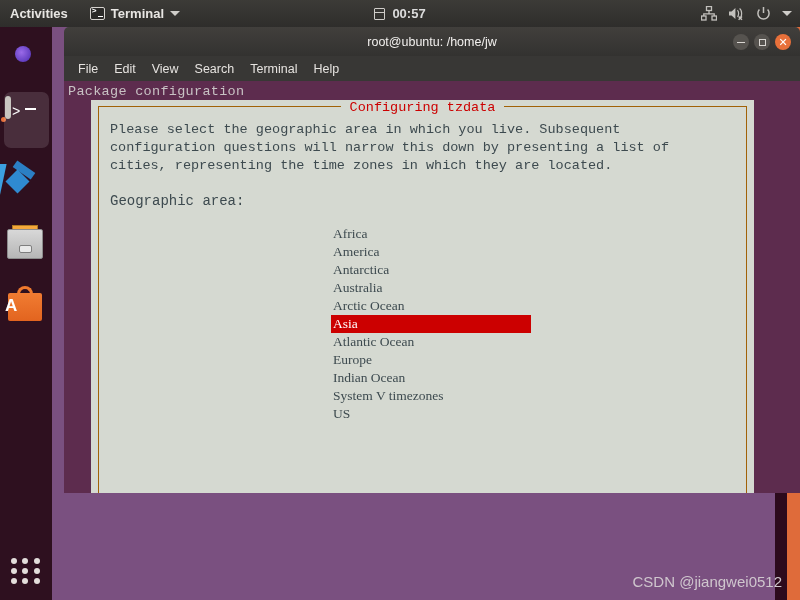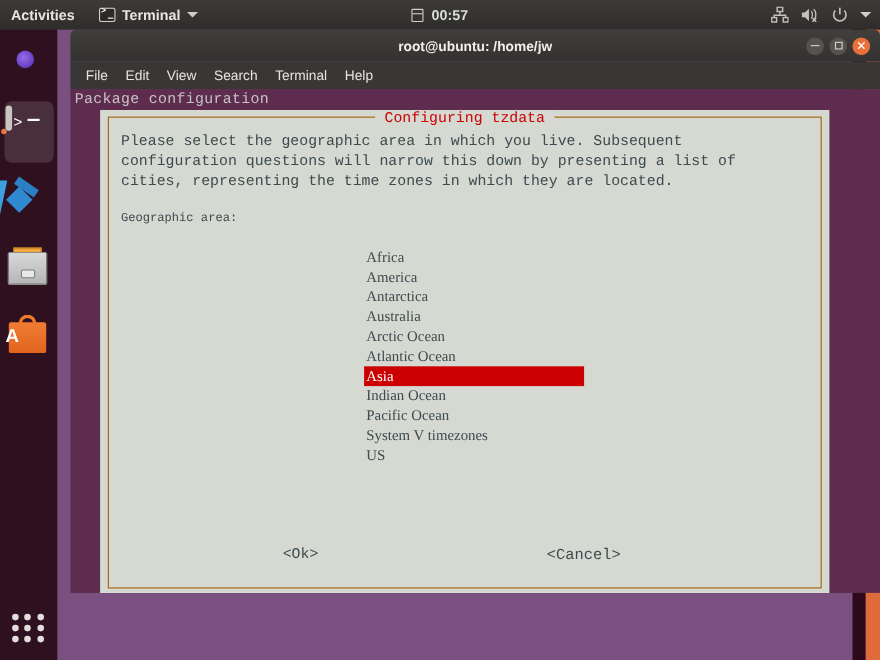--- a/index.html
+++ b/index.html
@@ -226,21 +226,21 @@
     width: 736px; height: 523px;
     z-index: 30;
   }
   #titlebar {
     height: 29px;
     background: linear-gradient(#413f3c, #333230);
     border-top-left-radius: 5px; border-top-right-radius: 5px;
     display: flex; align-items: center; justify-content: center;
     position: relative;
   }
-  #win-title { color: #f2f0ee; font-size: 12.5px; font-weight: bold; }
+  #win-title { color: #f2f0ee; font-size: 12.5px; font-weight: normal; }
   #wbtns { position: absolute; right: 9px; display: flex; gap: 5px; }
   .wbtn {
     width: 16px; height: 16px; border-radius: 50%;
     background: #56534f; color: #d9d6d2;
     font-size: 11px; line-height: 16px; text-align: center;
     font-family: "Liberation Sans", sans-serif;
   }
   .wbtn.close { background: #e8703a; color: #fff; }
   .wbtn .sq {
     display: inline-block; width: 7px; height: 7px;
@@ -251,21 +251,21 @@
     background: #d9d6d2; vertical-align: middle;
   }
   #menubar {
     height: 25px;
     background: #383735;
     display: flex; align-items: center;
     padding-left: 14px; gap: 16px;
   }
   #menubar span { color: #e6e3e0; font-size: 12.5px; }
   #termbody {
-    height: 458px;
+    height: 412px;
     background: #5d2c4e;
     position: relative;
     font-family: "Liberation Mono", "DejaVu Sans Mono", monospace;
     overflow: hidden;
   }
   #pkg-header {
     position: absolute; left: 4px; top: 3px;
     color: #c8c2c4; font-size: 13.5px;
     letter-spacing: .3px;
   }
@@ -290,21 +290,21 @@
     font-family: "Liberation Mono", "DejaVu Sans Mono", monospace;
   }
   #dlg-text {
     position: absolute; left: 11px; top: 14px;
     color: #3d4a4f; font-size: 13.5px; line-height: 18px;
     white-space: pre;
     font-family: "Liberation Mono", "DejaVu Sans Mono", monospace;
   }
   #geo-label {
     position: absolute; left: 11px; top: 86px;
-    color: #3d4a4f; font-size: 11px;
+    color: #3d4a4f; font-size: 14px;
     font-family: "Liberation Mono", "DejaVu Sans Mono", monospace;
   }
   #list {
     position: absolute; left: 232px; top: 118px;
     width: 200px;
     font-family: Liberation Serif, serif;
   }
   .li {
     font-size: 13.5px; line-height: 18px;
     color: #3d4a4f;
@@ -457,30 +457,31 @@
 cities, representing the time zones in which they are located.</div>
 
           <div id="geo-label">Geographic area:</div>
 
           <div id="list">
             <div class="li">Africa</div>
             <div class="li">America</div>
             <div class="li">Antarctica</div>
             <div class="li">Australia</div>
             <div class="li">Arctic Ocean</div>
+            <div class="li sel">Asia</div>
             <div class="li">Atlantic Ocean</div>
-            <div class="li sel">Asia</div>
+            <div class="li">Europe</div>
             <div class="li">Indian Ocean</div>
-            <div class="li">Pacific Ocean</div>
             <div class="li">System V timezones</div>
             <div class="li">US</div>
           </div>
 
           <div id="buttons">
             <span id="btn-ok">&lt;Ok&gt;</span>
             <span id="btn-cancel">&lt;Cancel&gt;</span>
           </div>
         </div>
       </div>
     </div>
   </div>
 
+  <div id="watermark">CSDN @jiangwei0512</div>
 </div>
 
 </body></html>

